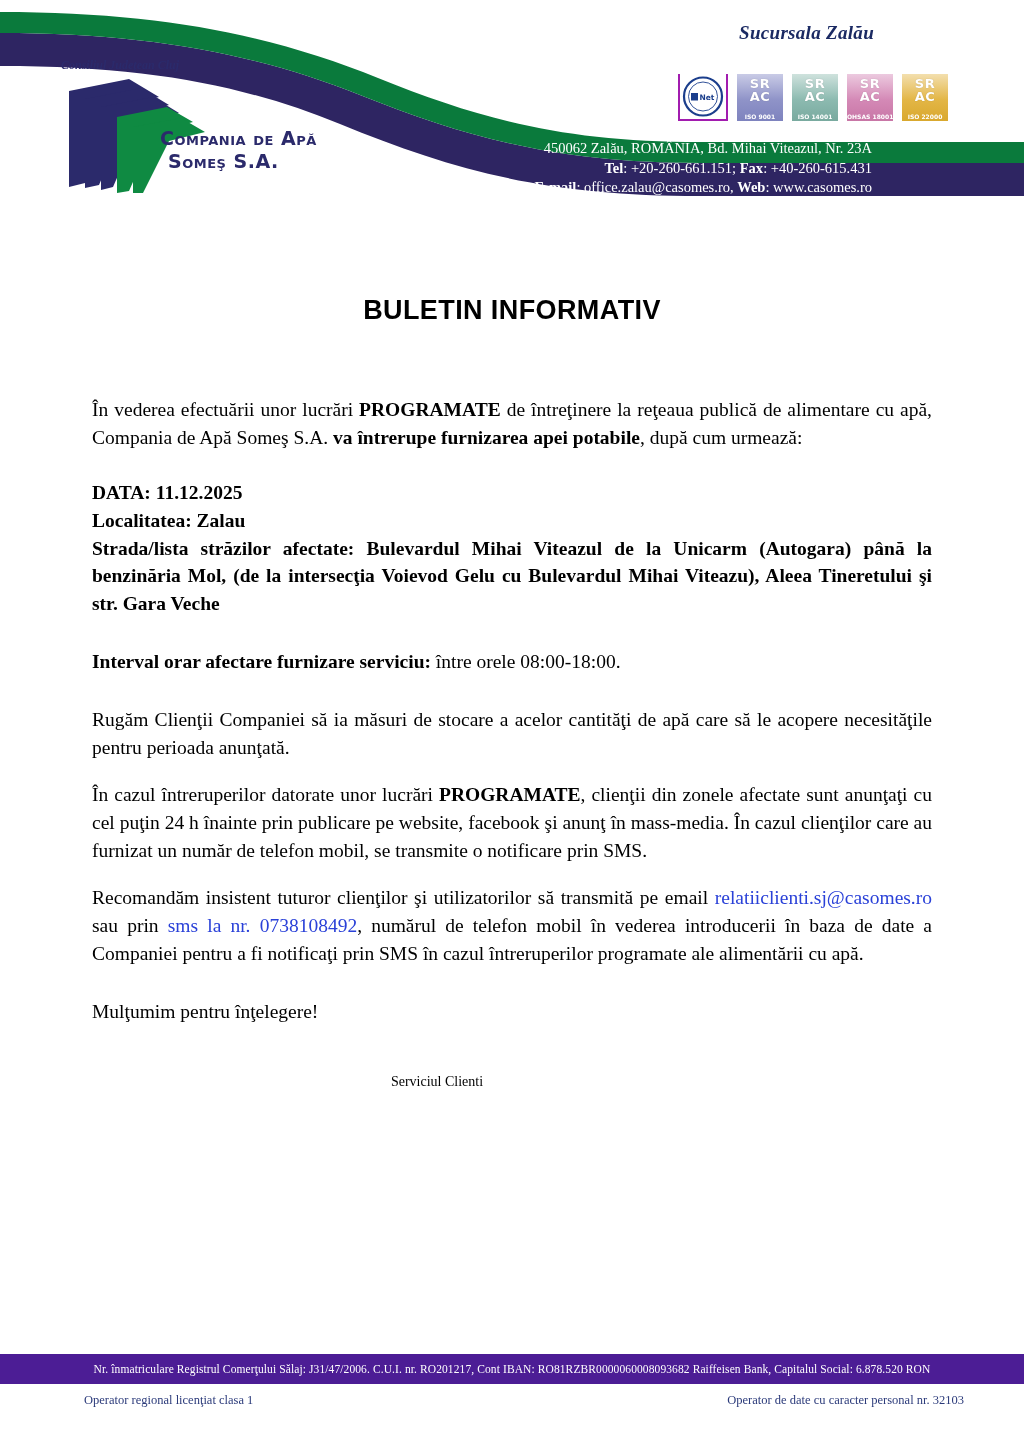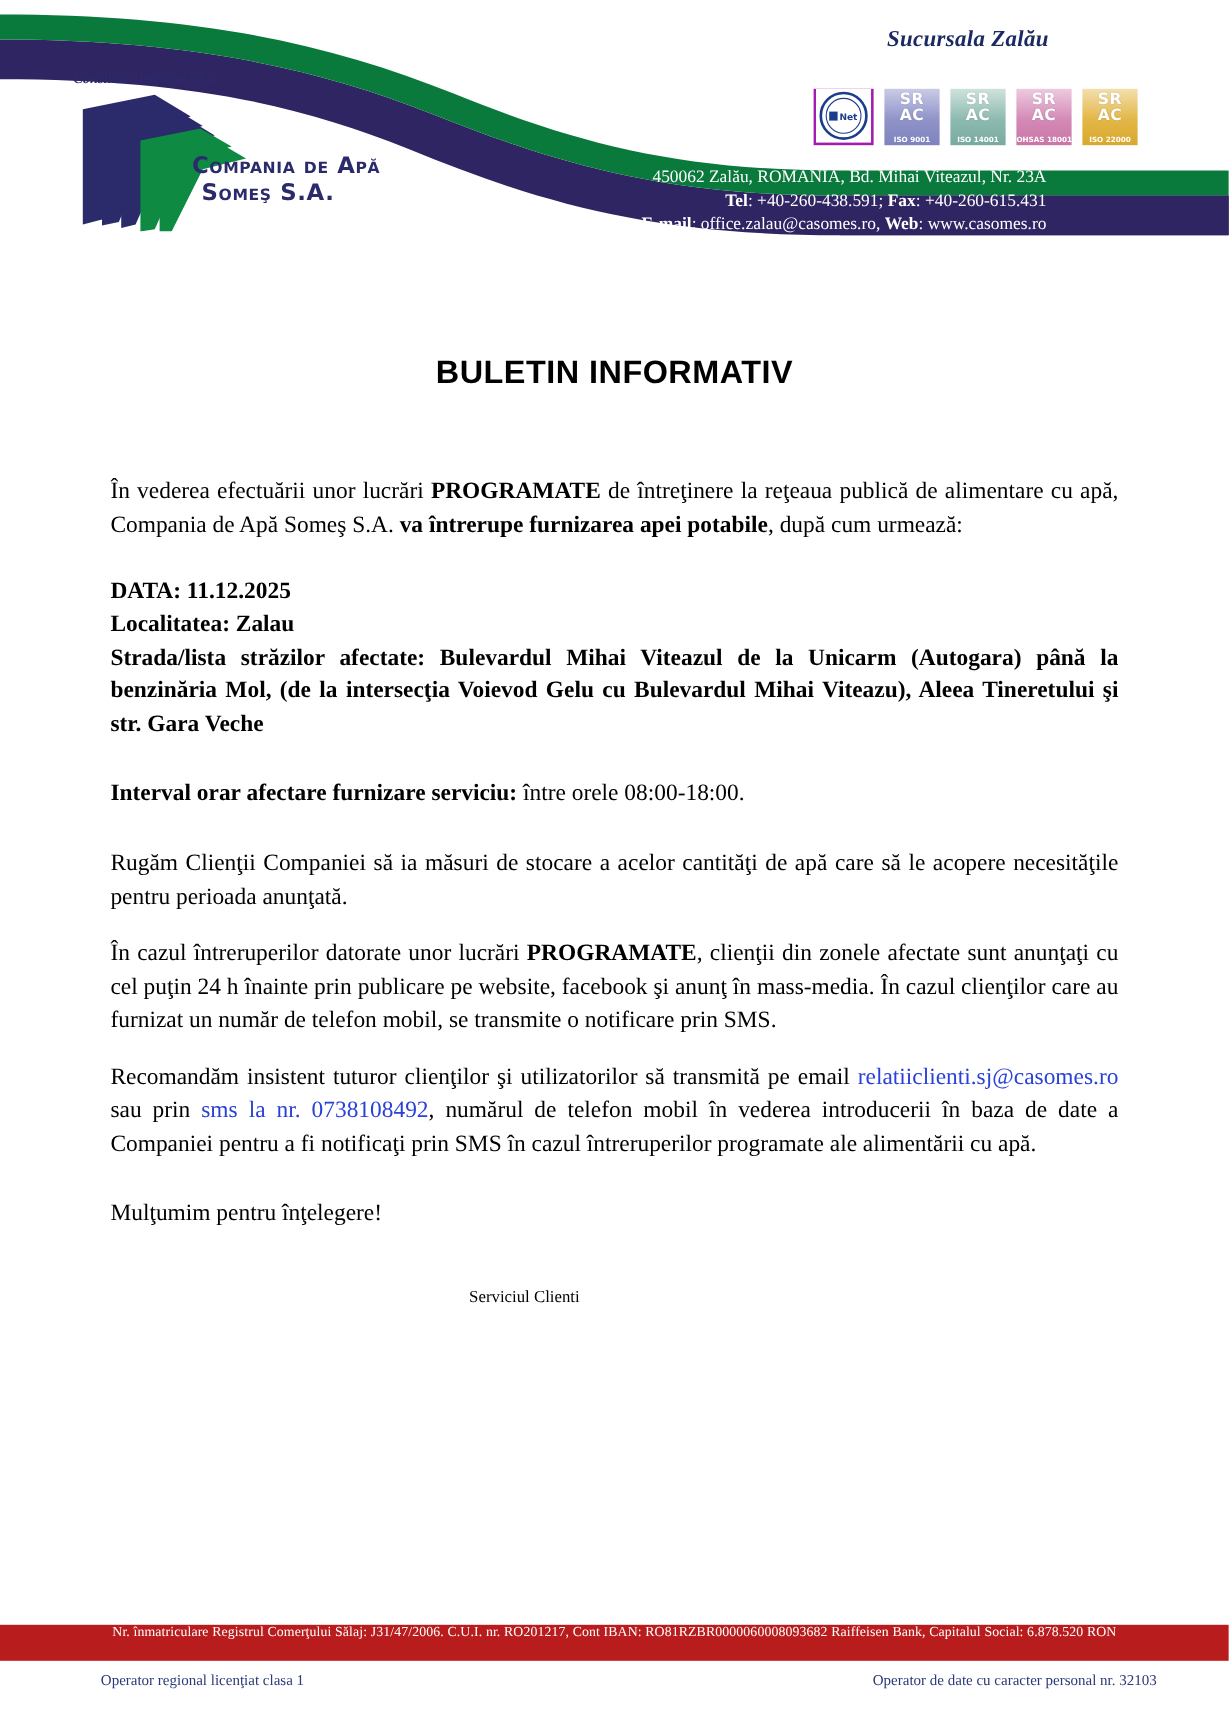--- a/index.html
+++ b/index.html
@@ -199,22 +199,23 @@
     padding-right: 150px;
   }
 
   
   .footer-bar {
     position: absolute;
     left: 0;
     top: 1354px;
     width: 1024px;
     height: 30px;
-    background: #b91c1c;
-    display: flex;
+    background: #4c1d95;
+    display: flex;
+    align-items: center;
     justify-content: center;
   }
   .footer-bar .txt {
     color: #ffffff;
     font-family: "Liberation Serif", "DejaVu Serif", serif;
     font-size: 11.5px;
     white-space: nowrap;
     letter-spacing: 0.1px;
   }
   .footer-lower {
@@ -278,21 +279,21 @@
     </div>
 
     <div class="cert-srac" style="background:linear-gradient(180deg,#f3dfae 0%,#e3b646 55%,#d9a82e 100%);">
       <span class="sr-ac">SR<br>AC</span>
       <span class="std">ISO 22000</span>
     </div>
   </div>
 
   <div class="contact">
     <div>450062 Zalău, ROMÂNIA, Bd. Mihai Viteazul, Nr. 23A</div>
-    <div><b>Tel</b><span>: +40-260-438.591; </span><b>Fax</b><span>: +40-260-615.431</span></div>
+    <div><b>Tel</b><span>: +20-260-661.151; </span><b>Fax</b><span>: +40-260-615.431</span></div>
     <div><b>E-mail</b><span>: office.zalau@casomes.ro, </span><b>Web</b><span>: www.casomes.ro</span></div>
   </div>
 
   <div class="logo-block">
     <div class="council-text">Consiliul Judeţean Cluj</div>
     <div class="logo-mark-wrap">
       <svg class="logo-mark" width="190" height="118" viewBox="0 0 190 118" xmlns="http://www.w3.org/2000/svg">
 
         <path d="M14,16 L74,4 L104,22 L62,32 L30,108 L14,112 Z" fill="#2b2a6b"></path>
 

